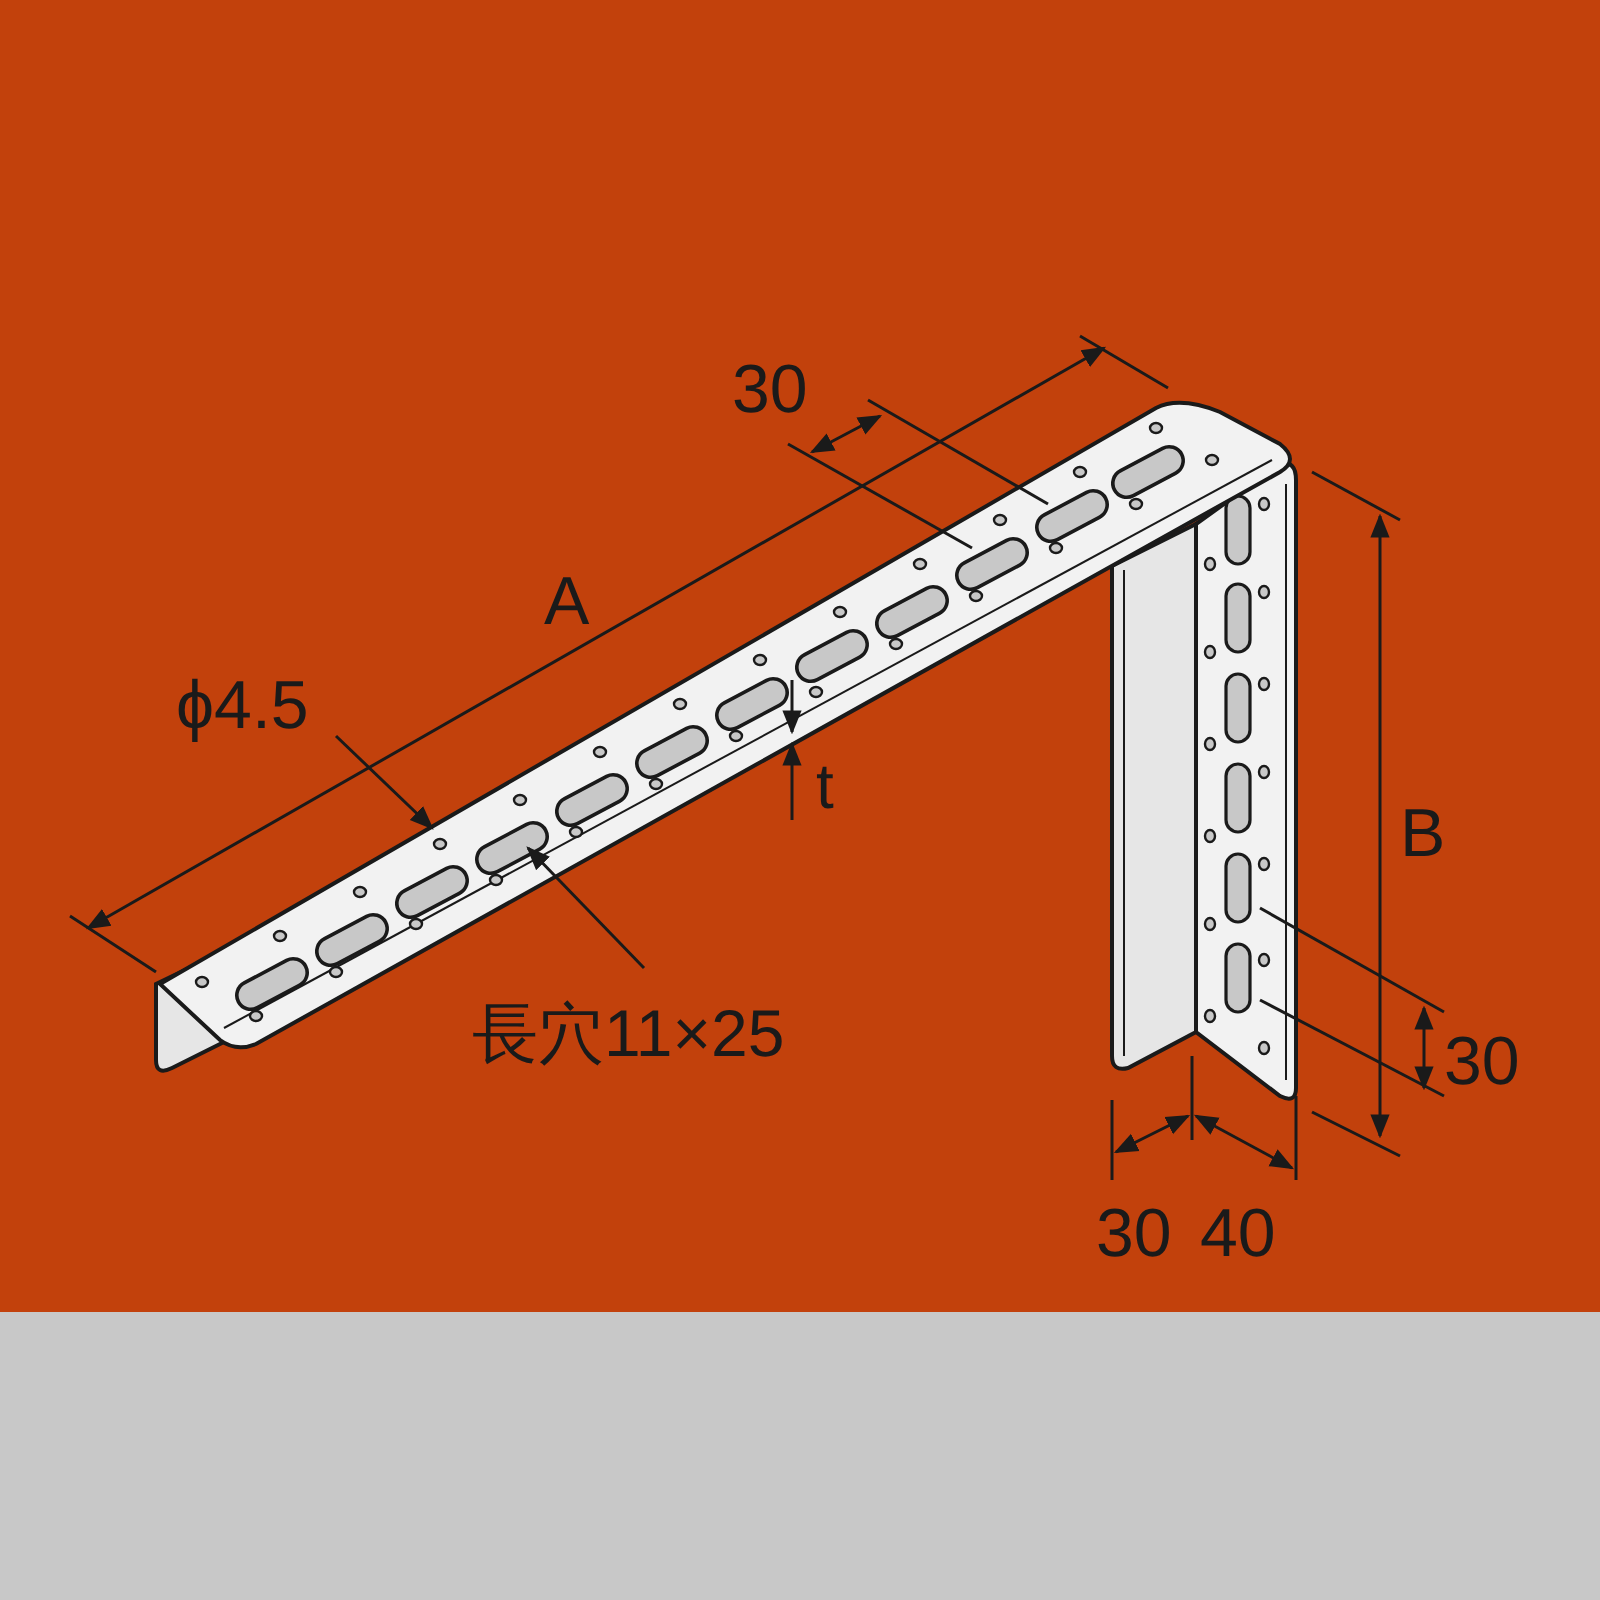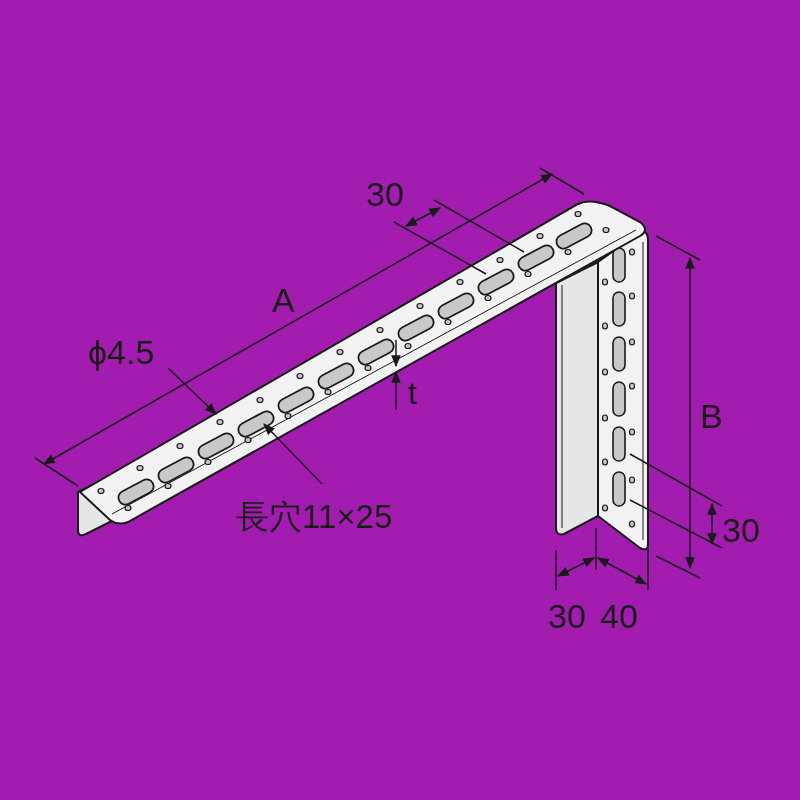--- a/index.html
+++ b/index.html
@@ -1,17 +1,17 @@
 <!DOCTYPE html>
 <html><head>
 <meta charset="utf-8">
 <style>
   html, body { margin: 0; padding: 0; }
   body { width: 800px; height: 800px; background: #c8c8c8; overflow: hidden; }
-  #stage { position: relative; width: 800px; height: 800px; background: #a21caf; }
+  #stage { position: relative; width: 800px; height: 656px; background: #c2410c; }
   svg { position: absolute; left: 0; top: 0; }
   .lbl { font-family: "Liberation Sans", sans-serif; fill: #1a1a1a; }
 </style>
 </head>
 <body>
 
 <div id="stage">
 <svg width="800" height="800" viewBox="0 0 800 800">
   <defs>
     <marker id="arr" viewBox="0 0 10 10" refX="9" refY="5" markerWidth="8" markerHeight="8" orient="auto-start-reverse">

